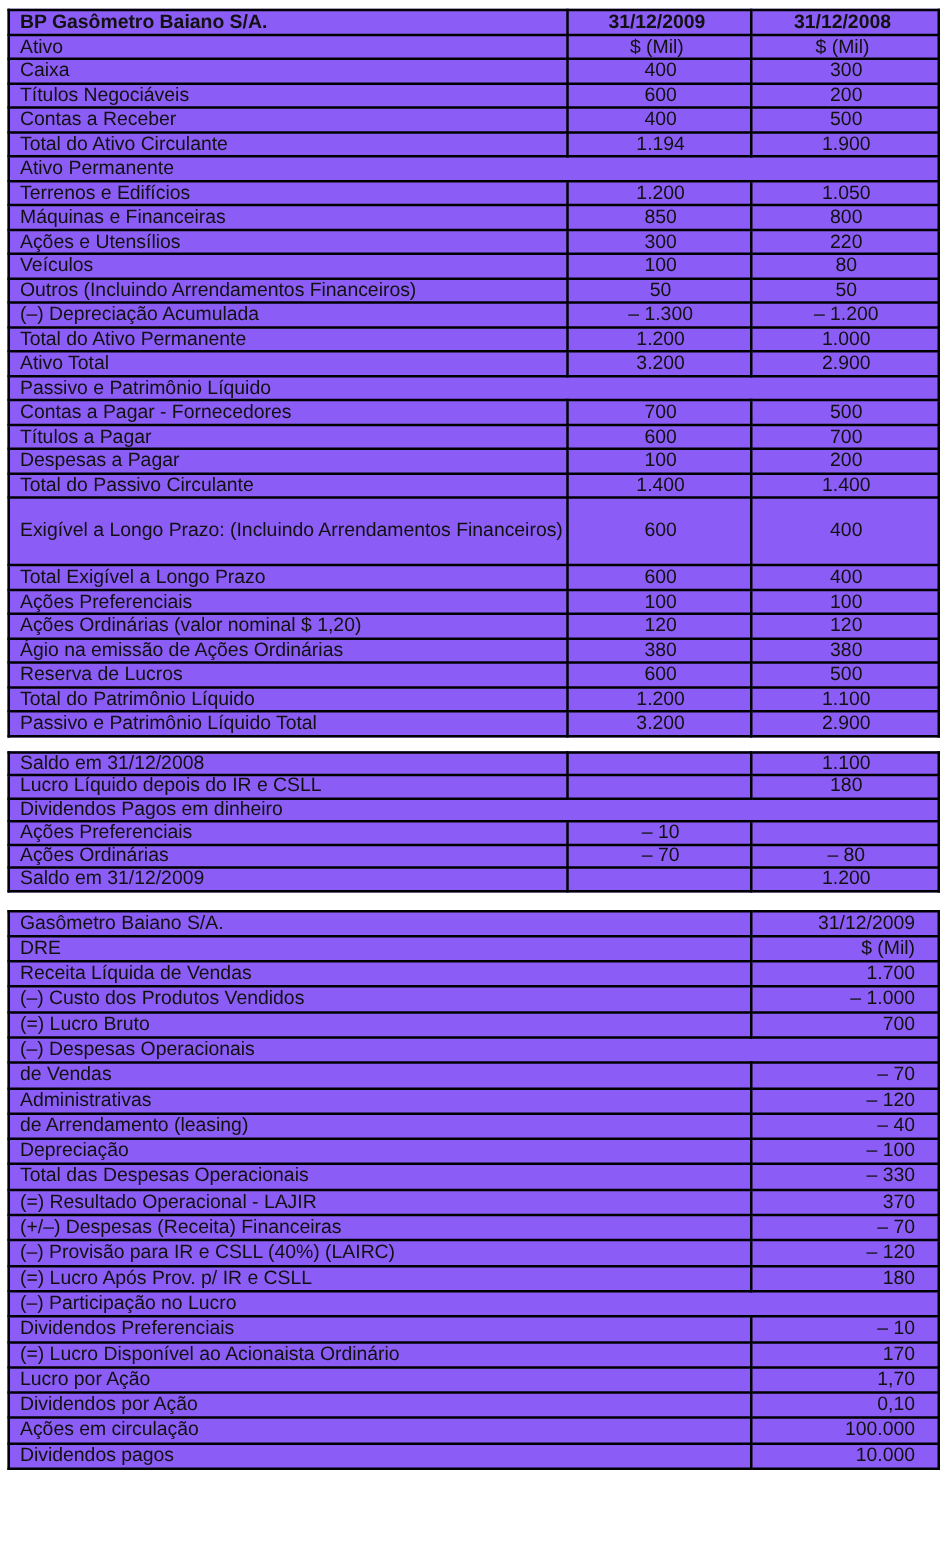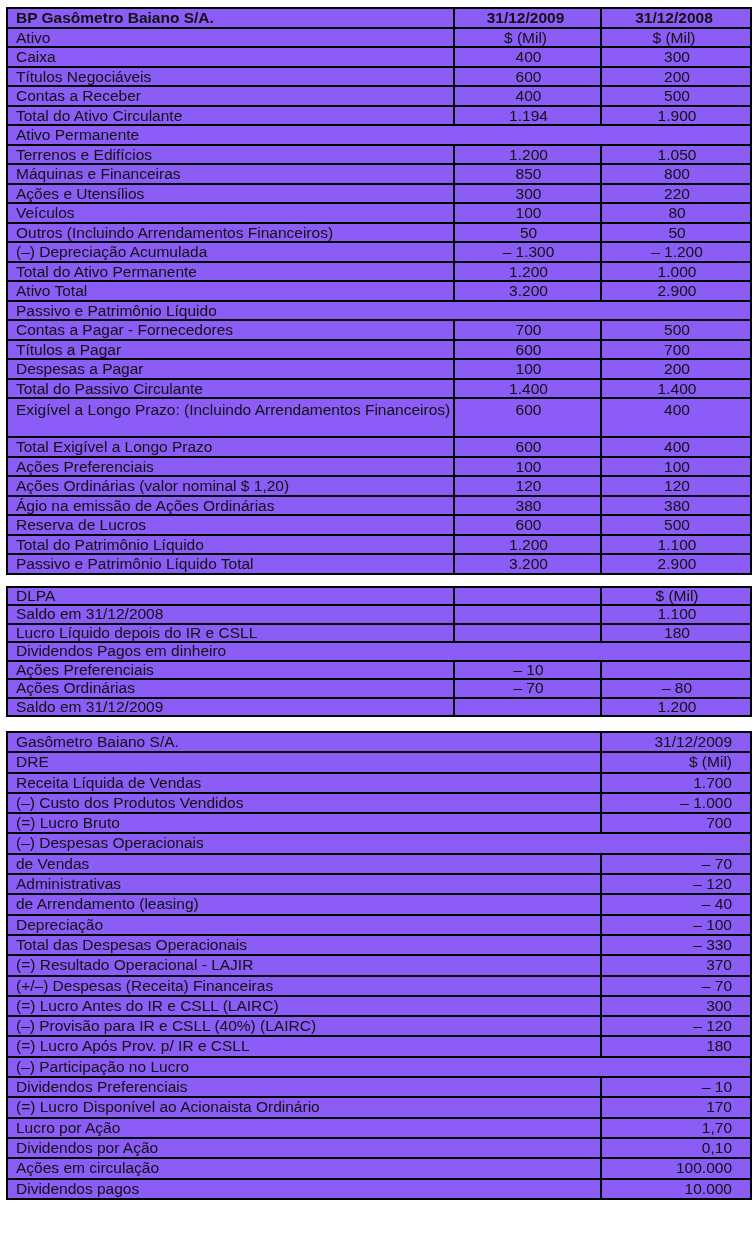--- a/index.html
+++ b/index.html
@@ -41,21 +41,21 @@
   table.t0 tr:nth-child(-n+2) td.val { padding-left: 2px; }
   
   table.t2 td.val { text-align: right; padding-right: 18px; padding-left: 2px; }
 
   tr.hdr td { font-weight: bold; }
 
   tr.tall td {
     height: 35px;
     line-height: 17.5px;
     vertical-align: top;
-    padding-top: 2px;
+    padding-top: 17px;
   }
   td.justify {
     white-space: normal;
     text-align: justify;
   }
   .gap-a { height: 11px; }
   .gap-b { height: 14px; }
 </style>
 </head>
 <body>
@@ -211,25 +211,20 @@
   <div class="gap-a"></div>
 
   <table class="fin t1">
     <colgroup>
       <col style="width:447px">
       <col style="width:147px">
       <col style="width:150px">
     </colgroup>
     <tbody>
         <tr>
-          <td class="lbl">DLPA</td>
-          <td class="val"></td>
-          <td class="val">$ (Mil)</td>
-        </tr>
-        <tr>
           <td class="lbl">Saldo em 31/12/2008</td>
           <td class="val"></td>
           <td class="val">1.100</td>
         </tr>
         <tr>
           <td class="lbl">Lucro Líquido depois do IR e CSLL</td>
           <td class="val"></td>
           <td class="val">180</td>
         </tr>
         <tr>
@@ -306,24 +301,20 @@
         </tr>
         <tr>
           <td class="lbl">(=) Resultado Operacional - LAJIR</td>
           <td class="val">370</td>
         </tr>
         <tr>
           <td class="lbl">(+/–) Despesas (Receita) Financeiras</td>
           <td class="val">– 70</td>
         </tr>
         <tr>
-          <td class="lbl">(=) Lucro Antes do IR e CSLL (LAIRC)</td>
-          <td class="val">300</td>
-        </tr>
-        <tr>
           <td class="lbl">(–) Provisão para IR e CSLL (40%) (LAIRC)</td>
           <td class="val">– 120</td>
         </tr>
         <tr>
           <td class="lbl">(=) Lucro Após Prov. p/ IR e CSLL</td>
           <td class="val">180</td>
         </tr>
         <tr>
           <td colspan="2" class="lbl">(–) Participação no Lucro</td>
         </tr>

